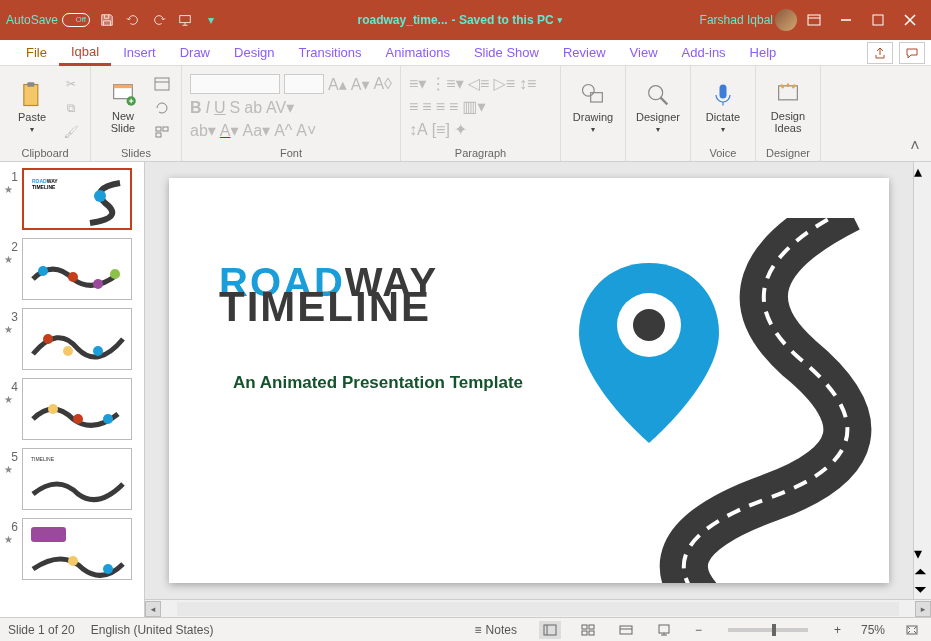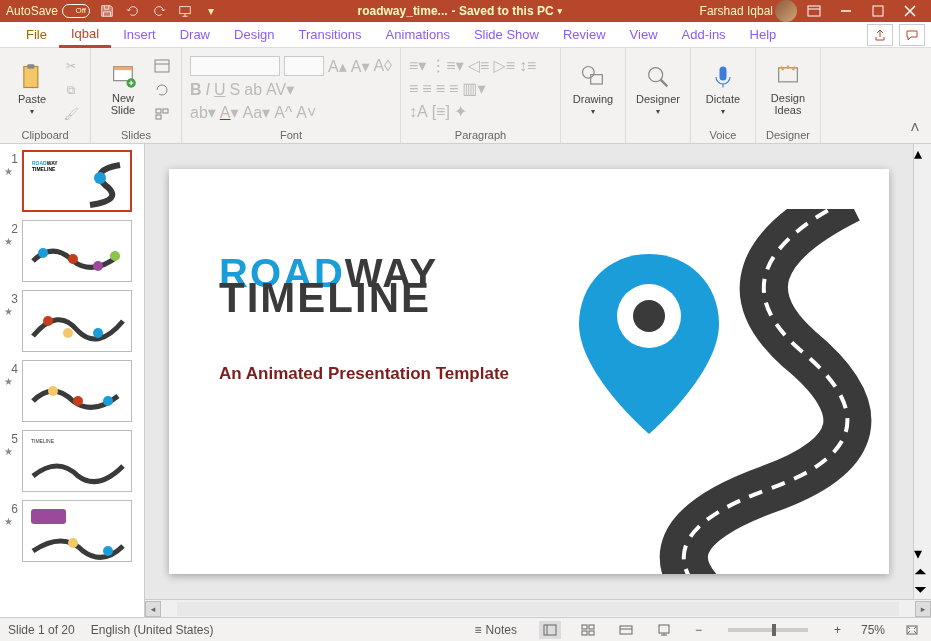--- a/index.html
+++ b/index.html
@@ -1,17 +1,17 @@
 <!DOCTYPE html>
 <html><head>
 <meta charset="utf-8">
 <style>
 * { margin:0; padding:0; box-sizing:border-box; font-family:"Segoe UI",Arial,sans-serif; }
 body { background:#fff; width:931px; height:641px; overflow:hidden; display:flex; flex-direction:column; }
-.titlebar { background:#B7472A; color:#fef9c3; height:22px; display:flex; align-items:center; font-size:12px; padding:0 6px; }
+.titlebar { background:#B7472A; color:#5eead4; height:40px; display:flex; align-items:center; font-size:12px; padding:0 6px; }
 .titlebar .left { display:flex; align-items:center; gap:8px; }
 .titlebar .autosave { display:flex; align-items:center; gap:4px; }
 .titlebar .toggle { width:28px; height:14px; border:1px solid #fff; border-radius:7px; position:relative; }
 .titlebar .toggle::after { content:"Off"; font-size:8px; position:absolute; right:3px; top:1px; }
 .titlebar .qat-btn { width:18px; height:18px; display:flex; align-items:center; justify-content:center; opacity:.9; cursor:pointer; }
 .titlebar .center { flex:1; display:flex; justify-content:center; align-items:center; gap:4px;font-weight:bold; }
 .titlebar .right { display:flex; align-items:center; gap:2px; }
 .titlebar .winbtn { width:30px; height:30px; display:flex; align-items:center; justify-content:center; cursor:pointer; }
 .avatar { width:22px; height:22px; border-radius:50%; background:linear-gradient(135deg,#8b5a3c,#d4a574); }
 .tabs { background:#fff; height:26px; display:flex; align-items:center; padding-left:14px; font-size:13px; border-bottom:1px solid #ddd; gap:0; }
@@ -42,21 +42,21 @@
 .mini .minititle { font-size:5px; font-weight:bold; position:absolute; top:8px; left:8px;}
 .mini .minititle .b { color:#1a9dd9;}
 .mini .road-mini { position:absolute; right:0; bottom:0; width:60px; height:50px;}
 .slidearea { flex:1; display:flex; flex-direction:column; background:#e8e8e8;}
 .slidewrap { flex:1; display:flex; align-items:center; justify-content:center; padding:12px; position:relative;}
 .slide { width:720px; height:405px; background:#fff; box-shadow:0 2px 8px rgba(0,0,0,.3); position:relative; overflow:hidden;}
 .slide .t1 { position:absolute; top:40px; left:50px; font-size:40px; font-weight:800; letter-spacing:2px;margin-top:42px;}
 .slide .t1 .blue { color:#1a9dd9;}
 .slide .t1 .dark { color:#3a3a3a;}
 .slide .t2 { position:absolute; top:105px; left:50px; font-size:42px; font-weight:800; color:#3a3a3a; letter-spacing:2px;}
-.slide .sub { position:absolute; top:195px; left:50px; font-size:17px; font-weight:600; color:#7f1d1d;}
+.slide .sub { position:absolute; top:195px; left:64px; font-size:17px; font-weight:600; color:#14532d;}
 .road { position:absolute; right:-20px; top:40px; width:360px; height:380px;}
 .pin { position:absolute; right:170px; top:85px; width:140px; height:180px;}
 .hscroll { height:18px; background:#f0f0f0; border-top:1px solid #ccc; display:flex; align-items:center;}
 .hscroll .track { flex:1; height:14px; background:#e8e8e8; position:relative; margin:0 16px;}
 .hscroll .sbtn { width:16px; height:16px; background:#ddd; border:1px solid #bbb; display:flex; align-items:center; justify-content:center; font-size:9px; color:#666; cursor:pointer;}
 .vscroll { width:18px; background:#f0f0f0; border-left:1px solid #ccc; display:flex; flex-direction:column;}
 .vscroll .track { flex:1; }
 .statusbar { height:24px; background:#f3f2f1; border-top:1px solid #ccc; display:flex; align-items:center; font-size:12px; color:#555; padding:0 8px; gap:16px;}
 .statusbar .spacer { flex:1;}
 .statusbar .sbtn { padding:2px 6px; cursor:pointer; display:flex; align-items:center; gap:4px;}

